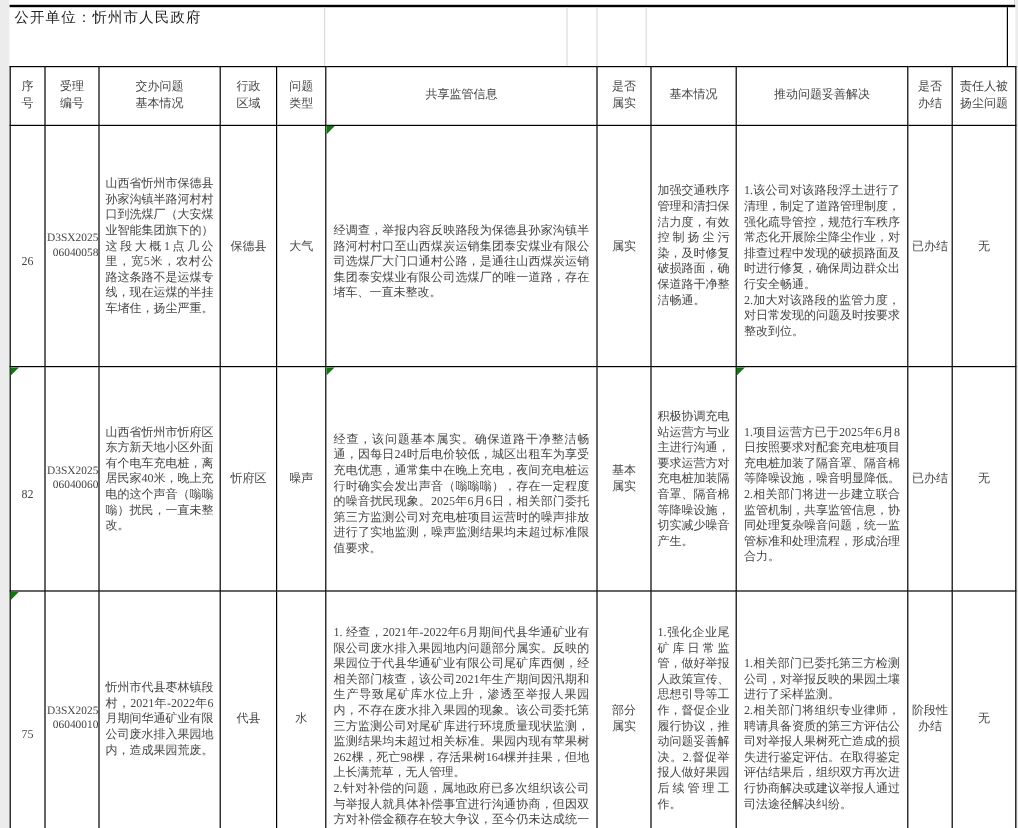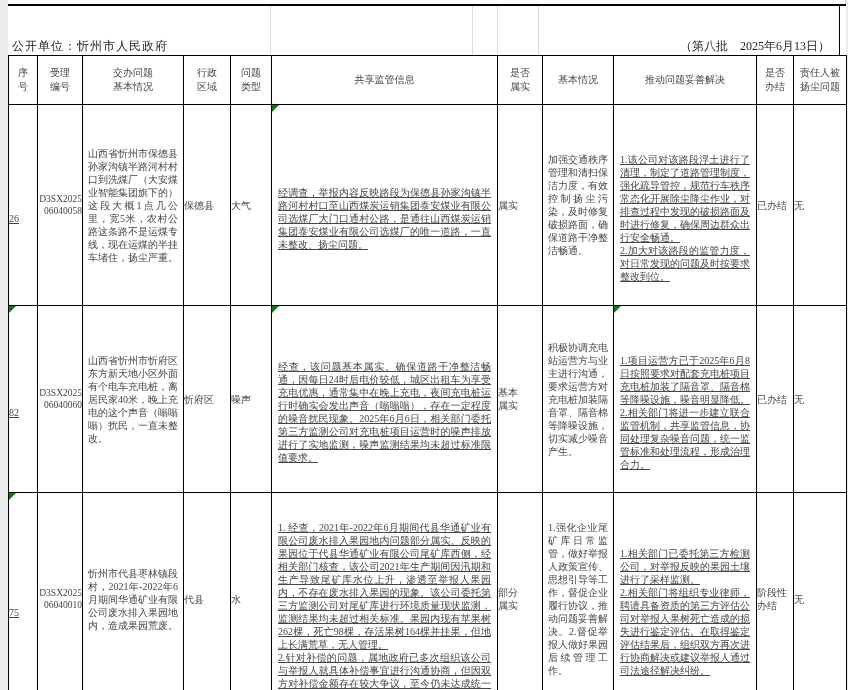--- a/index.html
+++ b/index.html
@@ -2,61 +2,60 @@
 <html><head>
 <meta charset="utf-8">
 <style>
   * { margin:0; padding:0; box-sizing:border-box; }
   html,body { background:#e9e9e9; }
   body { font-family:"Liberation Serif","DejaVu Serif",serif; color:#454545; }
   .page { position:relative; width:848px; height:690px; background:#ececec; overflow:hidden; }
   .canvas { position:absolute; left:8px; top:0; width:838px; background:#fff; }
   .top-sliver { height:4px; background:#fff; border-right:1px solid #d9d9d9; }
   .title-row { position:relative; height:51px; border-top:2px solid #000;
-               display:flex; align-items:flex-end; justify-content:space-between;
-               background:#fff; padding:0 16px 0 4px; }
+               display:flex; align-items:flex-start; justify-content:space-between;
+               background:#fff; padding:0 3px 0 4px; }
   .title-row .gline { position:absolute; top:0; bottom:0; width:1px; background:#dcdcdc; }
   .title-row .bline { position:absolute; top:0; bottom:0; width:1px; background:#000; }
   .title-left { font-size:12px; color:#1f1f1f; letter-spacing:1px; }
   .title-right { font-size:12px; color:#1f1f1f; white-space:pre; }
   table { border-collapse:collapse; table-layout:fixed; width:838px; }
   th,td { border:1px solid #000; vertical-align:middle; font-weight:normal;
           font-size:10px; line-height:13px; color:#454545; overflow:hidden; }
   th { text-align:center; white-space:pre-line; line-height:14px; }
   td { white-space:pre-line; }
-  .cen  { text-align:left; }
+  .cen  { text-align:center; }
   .jus  { text-align:justify; padding:2px 5px; }
   .jusL { text-align:justify; padding:2px 6px; }
   .idcell { font-size:9.5px; text-align:right; word-break:break-all; line-height:12px; }
   tr.r-head { height:49px; }
   tr.r-45 { height:201px; }
   tr.r-48 { height:187px; }
   tr.r-75 { height:190px; }
   .marker { position:absolute; top:0; left:0; width:0; height:0;
             border-top:7px solid #117711; border-right:7px solid transparent; }
-  .pos-rel { position:relative;text-decoration:underline; }
+  .pos-rel { position:relative; }
   .left-margin { position:absolute; left:0; top:0; width:8px; height:690px; background:#ececec; }
 </style>
 </head>
 <body>
 
 <div class="page">
   <div class="left-margin"></div>
   <div class="canvas">
 
     <div class="top-sliver"></div>
 
     <div class="title-row">
       <div class="gline" style="left:262px"></div>
       <div class="gline" style="left:464px"></div>
       <div class="gline" style="left:489px"></div>
       <div class="gline" style="left:530px"></div>
       <div class="bline" style="left:831px"></div>
       <span class="title-left">公开单位：忻州市人民政府</span>
-      <span class="title-right">（第八批    2025年6月13日）</span>
     </div>
 
     <table>
       <colgroup>
         <col style="width:29px">
           <col style="width:45px">
           <col style="width:101px">
         <col style="width:47px">
           <col style="width:41px">
           <col style="width:226px">
@@ -98,21 +97,21 @@
             
             <span>26</span>
           </td>
           <td class="idcell">D3SX2025
 06040058</td>
           <td class="jus">山西省忻州市保德县孙家沟镇半路河村村口到洗煤厂（大安煤业智能集团旗下的）这段大概1点几公里，宽5米，农村公路这条路不是运煤专线，现在运煤的半挂车堵住，扬尘严重。</td>
           <td class="cen">保德县</td>
           <td class="cen">大气</td>
           <td class="jusL pos-rel">
             <span class="marker"></span>
-            <span>经调查，举报内容反映路段为保德县孙家沟镇半路河村村口至山西煤炭运销集团泰安煤业有限公司选煤厂大门口通村公路，是通往山西煤炭运销集团泰安煤业有限公司选煤厂的唯一道路，一直未整改、扬尘问题。</span>
+            <span>经调查，举报内容反映路段为保德县孙家沟镇半路河村村口至山西煤炭运销集团泰安煤业有限公司选煤厂大门口通村公路，是通往山西煤炭运销集团泰安煤业有限公司选煤厂的唯一道路，存在堵车、一直未整改。</span>
           </td>
           <td class="cen">属实</td>
           <td class="jus">加强交通秩序管理和清扫保洁力度，有效控制扬尘污染，及时修复破损路面，确保道路干净整洁畅通。</td>
           <td class="jusL pos-rel">
             
             <span>1.该公司对该路段浮土进行了清理，制定了道路管理制度，强化疏导管控，规范行车秩序常态化开展除尘降尘作业，对排查过程中发现的破损路面及时进行修复，确保周边群众出行安全畅通。
 2.加大对该路段的监管力度，对日常发现的问题及时按要求整改到位。</span>
           </td>
           <td class="cen">已办结</td>
           <td class="cen">无</td>

